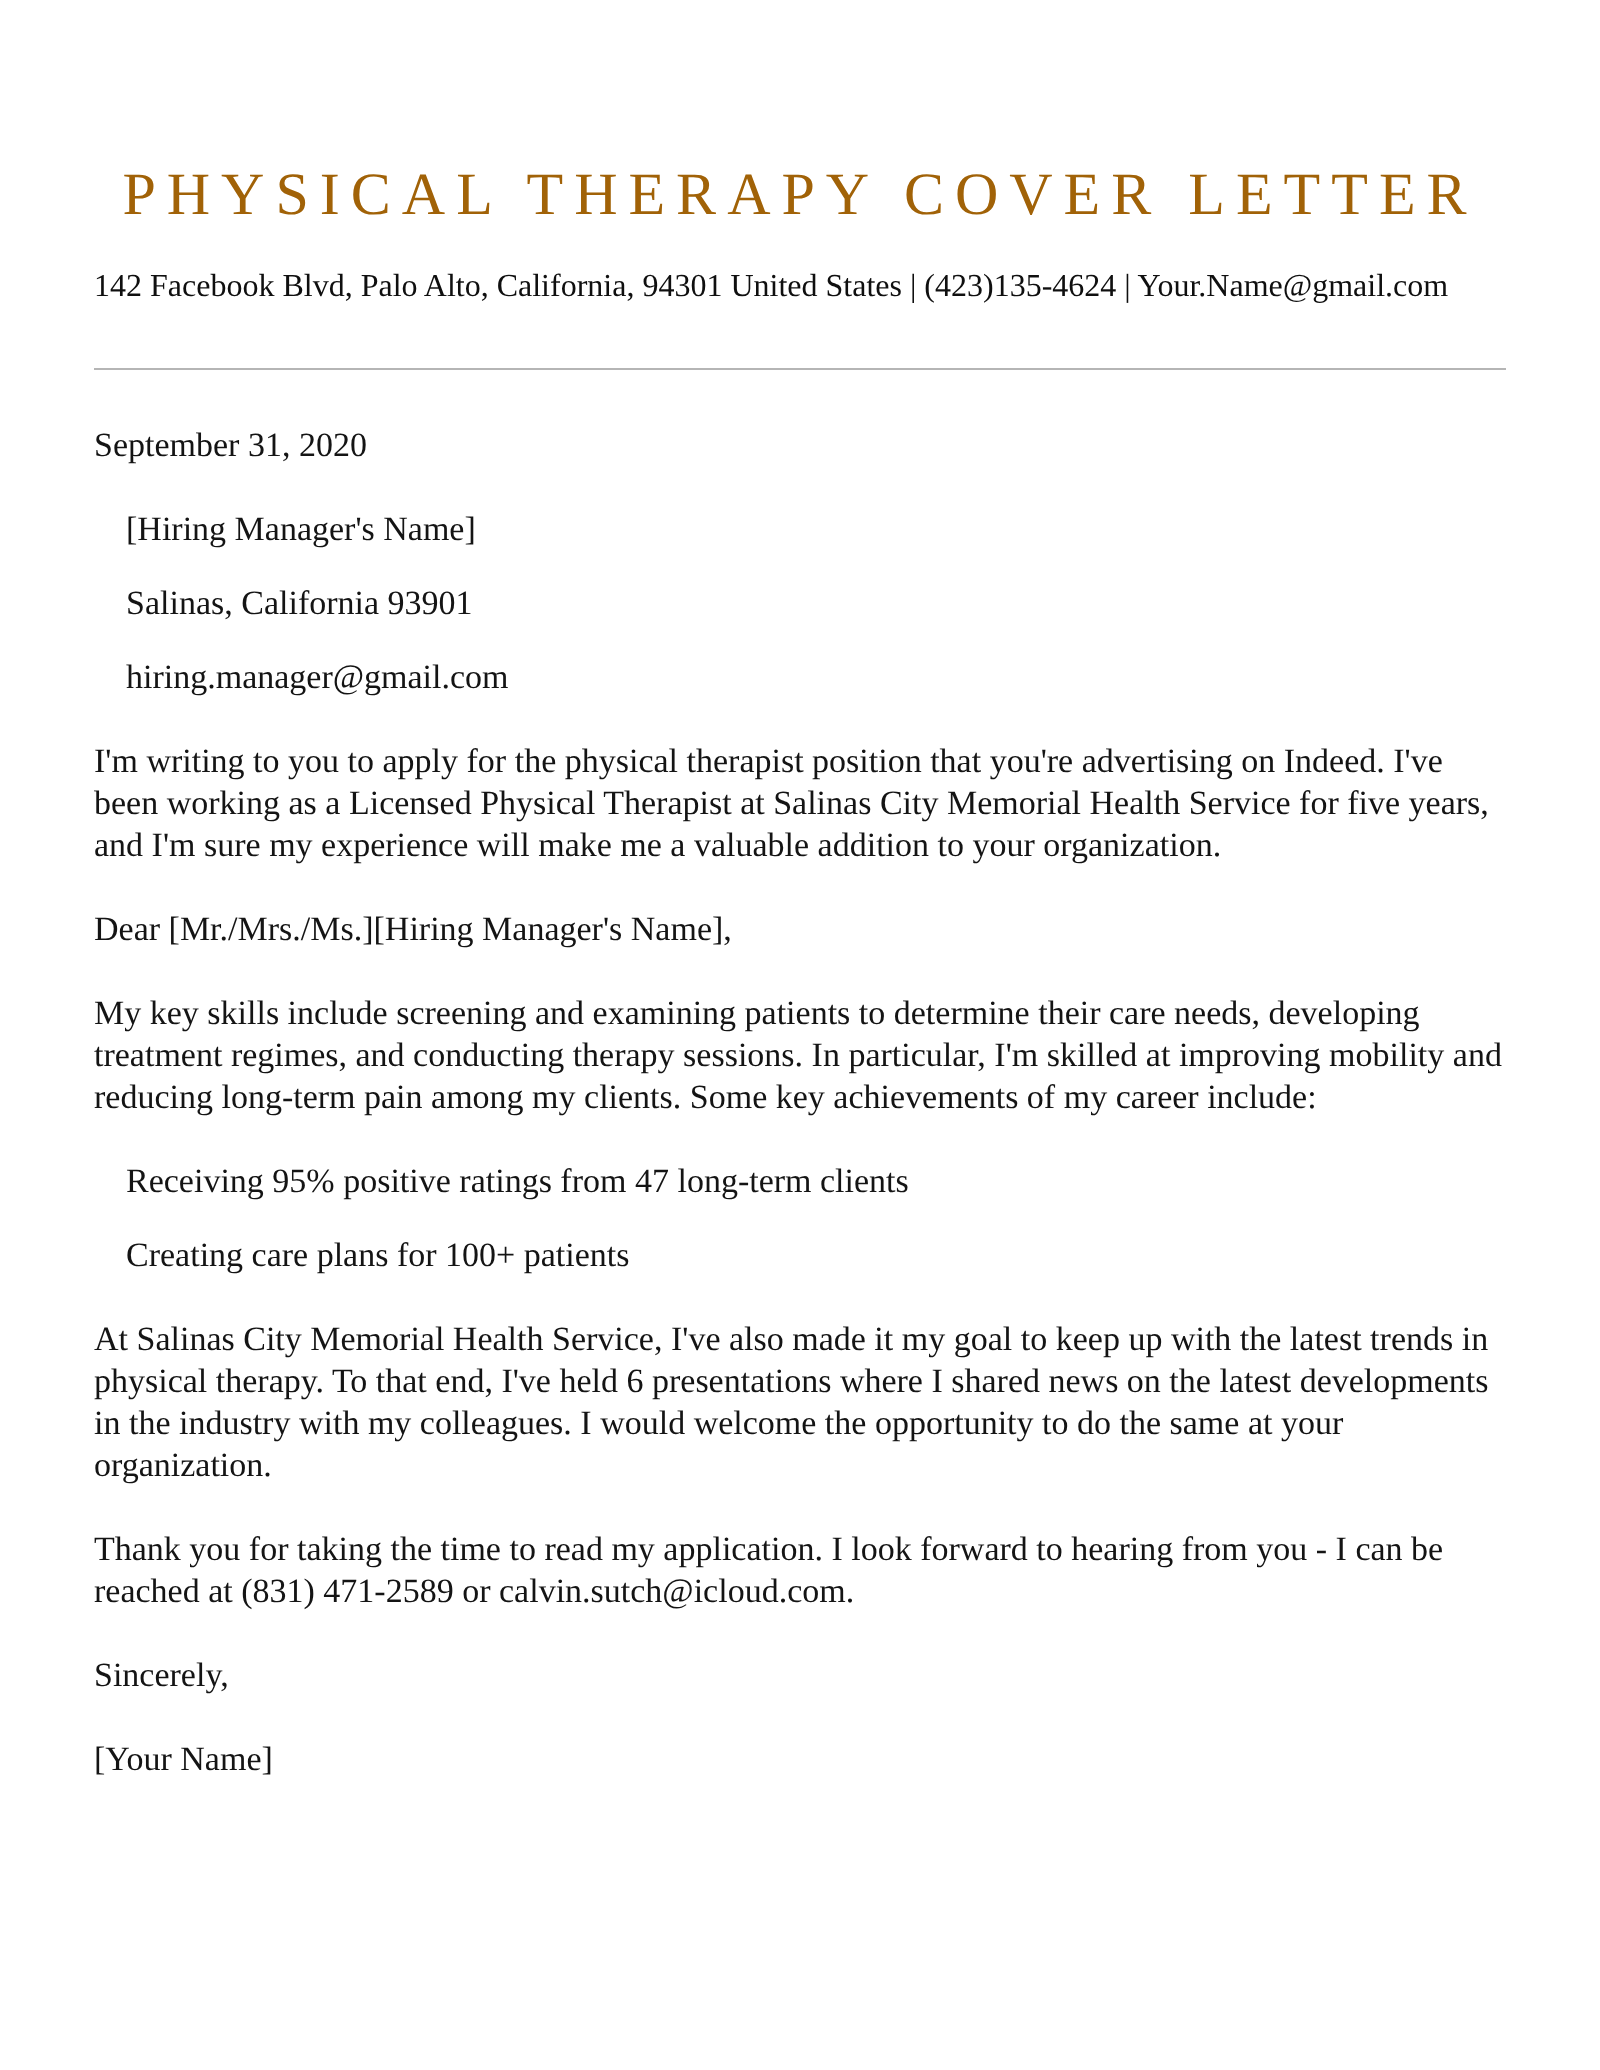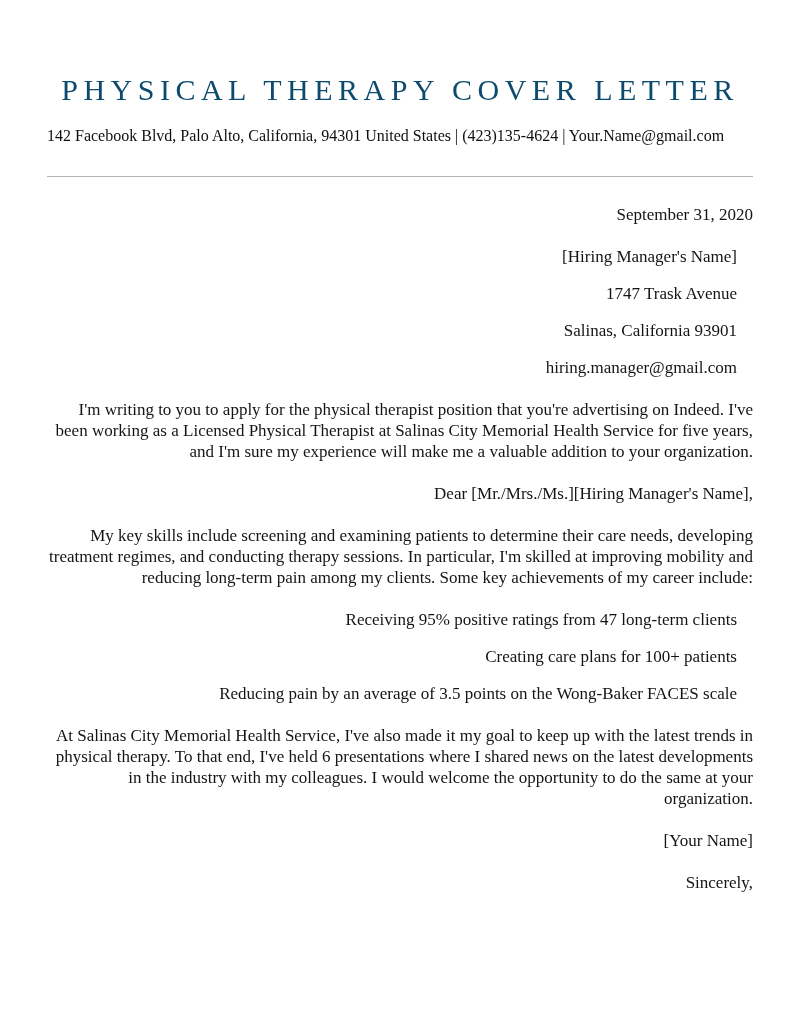--- a/index.html
+++ b/index.html
@@ -14,28 +14,28 @@
     font-family: "Liberation Serif", "DejaVu Serif", serif;
     color: #141414;
   }
   .page {
     width: 706px;
     margin: 0 auto;
     padding: 0 47px;
   }
   
   .title {
-    margin: 12px;
-    padding-top: 60px;
+    margin: 0;
+    padding-top: 80px;
     text-align: center;
     font-weight: normal;
     font-size: 30px;
     line-height: 36px;
     letter-spacing: 5.5px;
-    color: #0c4a6e;
+    color: #a16207;
     white-space: nowrap;
   }
   .contact {
     margin: 18px 0 0 0;
     font-size: 16px;
     line-height: 20px;
     color: #0f0f0f;
   }
   .divider {
     border: none;
@@ -44,21 +44,20 @@
     height: 0;
   }
   
   .letter-body {
     margin-top: 27px;
     font-size: 17px;
     line-height: 21px;
   }
   .block {
     margin: 0 0 21px 0;
-    text-align: right;
   }
   .line {
     margin: 16px;
   }
   .letter-body p {
     word-spacing: normal;
   }
 </style>
 </head>
 <body>
@@ -70,38 +69,37 @@
     <p class="contact">142 Facebook Blvd, Palo Alto, California, 94301 United States | (423)135-4624 | Your.Name@gmail.com</p>
     <hr class="divider">
   </header>
 
   <main class="letter-body">
 
     <p class="block">September 31, 2020</p>
 
     <div class="block">
       <p class="line">[Hiring Manager's Name]</p>
-      <p class="line">1747 Trask Avenue</p>
       <p class="line">Salinas, California 93901</p>
       <p class="line">hiring.manager@gmail.com</p>
     </div>
 
     <p class="block">I'm writing to you to apply for the physical therapist position that you're advertising on Indeed. I've been working as a Licensed Physical Therapist at Salinas City Memorial Health Service for five years, and I'm sure my experience will make me a valuable addition to your organization.</p>
 
     <p class="block">Dear [Mr./Mrs./Ms.][Hiring Manager's Name],</p>
 
     <p class="block">My key skills include screening and examining patients to determine their care needs, developing treatment regimes, and conducting therapy sessions. In particular, I'm skilled at improving mobility and reducing long-term pain among my clients. Some key achievements of my career include:</p>
 
     <div class="block">
       <p class="line">Receiving 95% positive ratings from 47 long-term clients</p>
       <p class="line">Creating care plans for 100+ patients</p>
-      <p class="line">Reducing pain by an average of 3.5 points on the Wong-Baker FACES scale</p>
     </div>
 
     <p class="block">At Salinas City Memorial Health Service, I've also made it my goal to keep up with the latest trends in physical therapy. To that end, I've held 6 presentations where I shared news on the latest developments in the industry with my colleagues. I would welcome the opportunity to do the same at your organization.</p>
 
+    <p class="block">Thank you for taking the time to read my application. I look forward to hearing from you - I can be reached at (831) 471-2589 or calvin.sutch@icloud.com.</p>
+
+    <p class="block">Sincerely,</p>
 
     <p class="block">[Your Name]</p>
-
-    <p class="block">Sincerely,</p>
 
   </main>
 </div>
 
 </body></html>

